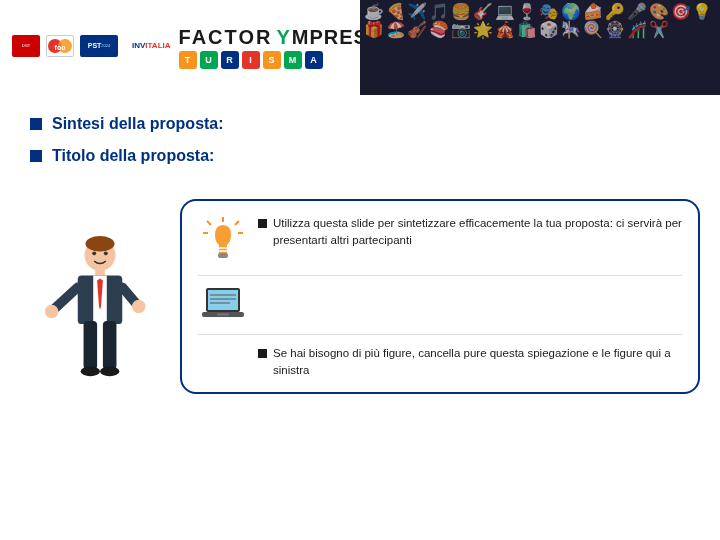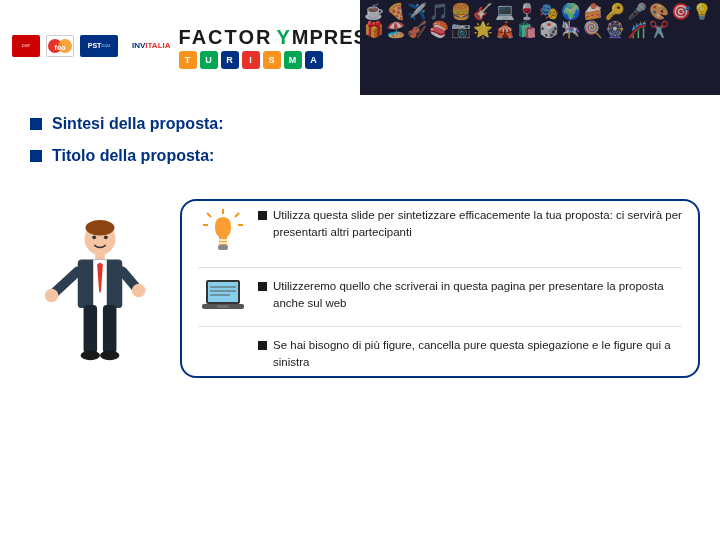--- a/index.html
+++ b/index.html
@@ -198,21 +198,21 @@
 
     .character-svg {
       width: 110px;
       height: 150px;
     }
 
     .info-box {
       flex: 1;
       border: 2px solid #003082;
       border-radius: 16px;
-      padding: 6px 16px;
+      padding: 14px 16px;
       background: #ffffff;
       display: flex;
       flex-direction: column;
       gap: 10px;
     }
 
     .info-row {
       display: flex;
       align-items: flex-start;
       gap: 10px;
@@ -428,26 +428,20 @@
 
           <line x1="10" y1="9" x2="36" y2="9" stroke="#555" stroke-width="1"></line>
           <line x1="10" y1="13" x2="36" y2="13" stroke="#555" stroke-width="1"></line>
           <line x1="10" y1="17" x2="30" y2="17" stroke="#555" stroke-width="1"></line>
 
           <rect x="2" y="26" width="42" height="5" rx="2" fill="#555"></rect>
 
           <rect x="17" y="27.5" width="12" height="2" rx="1" fill="#777"></rect>
         </svg>
       </div>
-      <div class="info-text-group">
-        <div class="info-bullet">
-          <div class="info-bullet-square"></div>
-          <span class="info-bullet-text">Utilizzeremo quello che scriverai in questa pagina per presentare la proposta anche sul web</span>
-        </div>
-      </div>
     </div>
 
     <div class="divider-line"></div>
 
     <div class="info-row">
       <div class="info-icon">
 
         <div style="width:44px;height:10px;"></div>
       </div>
       <div class="info-text-group">

